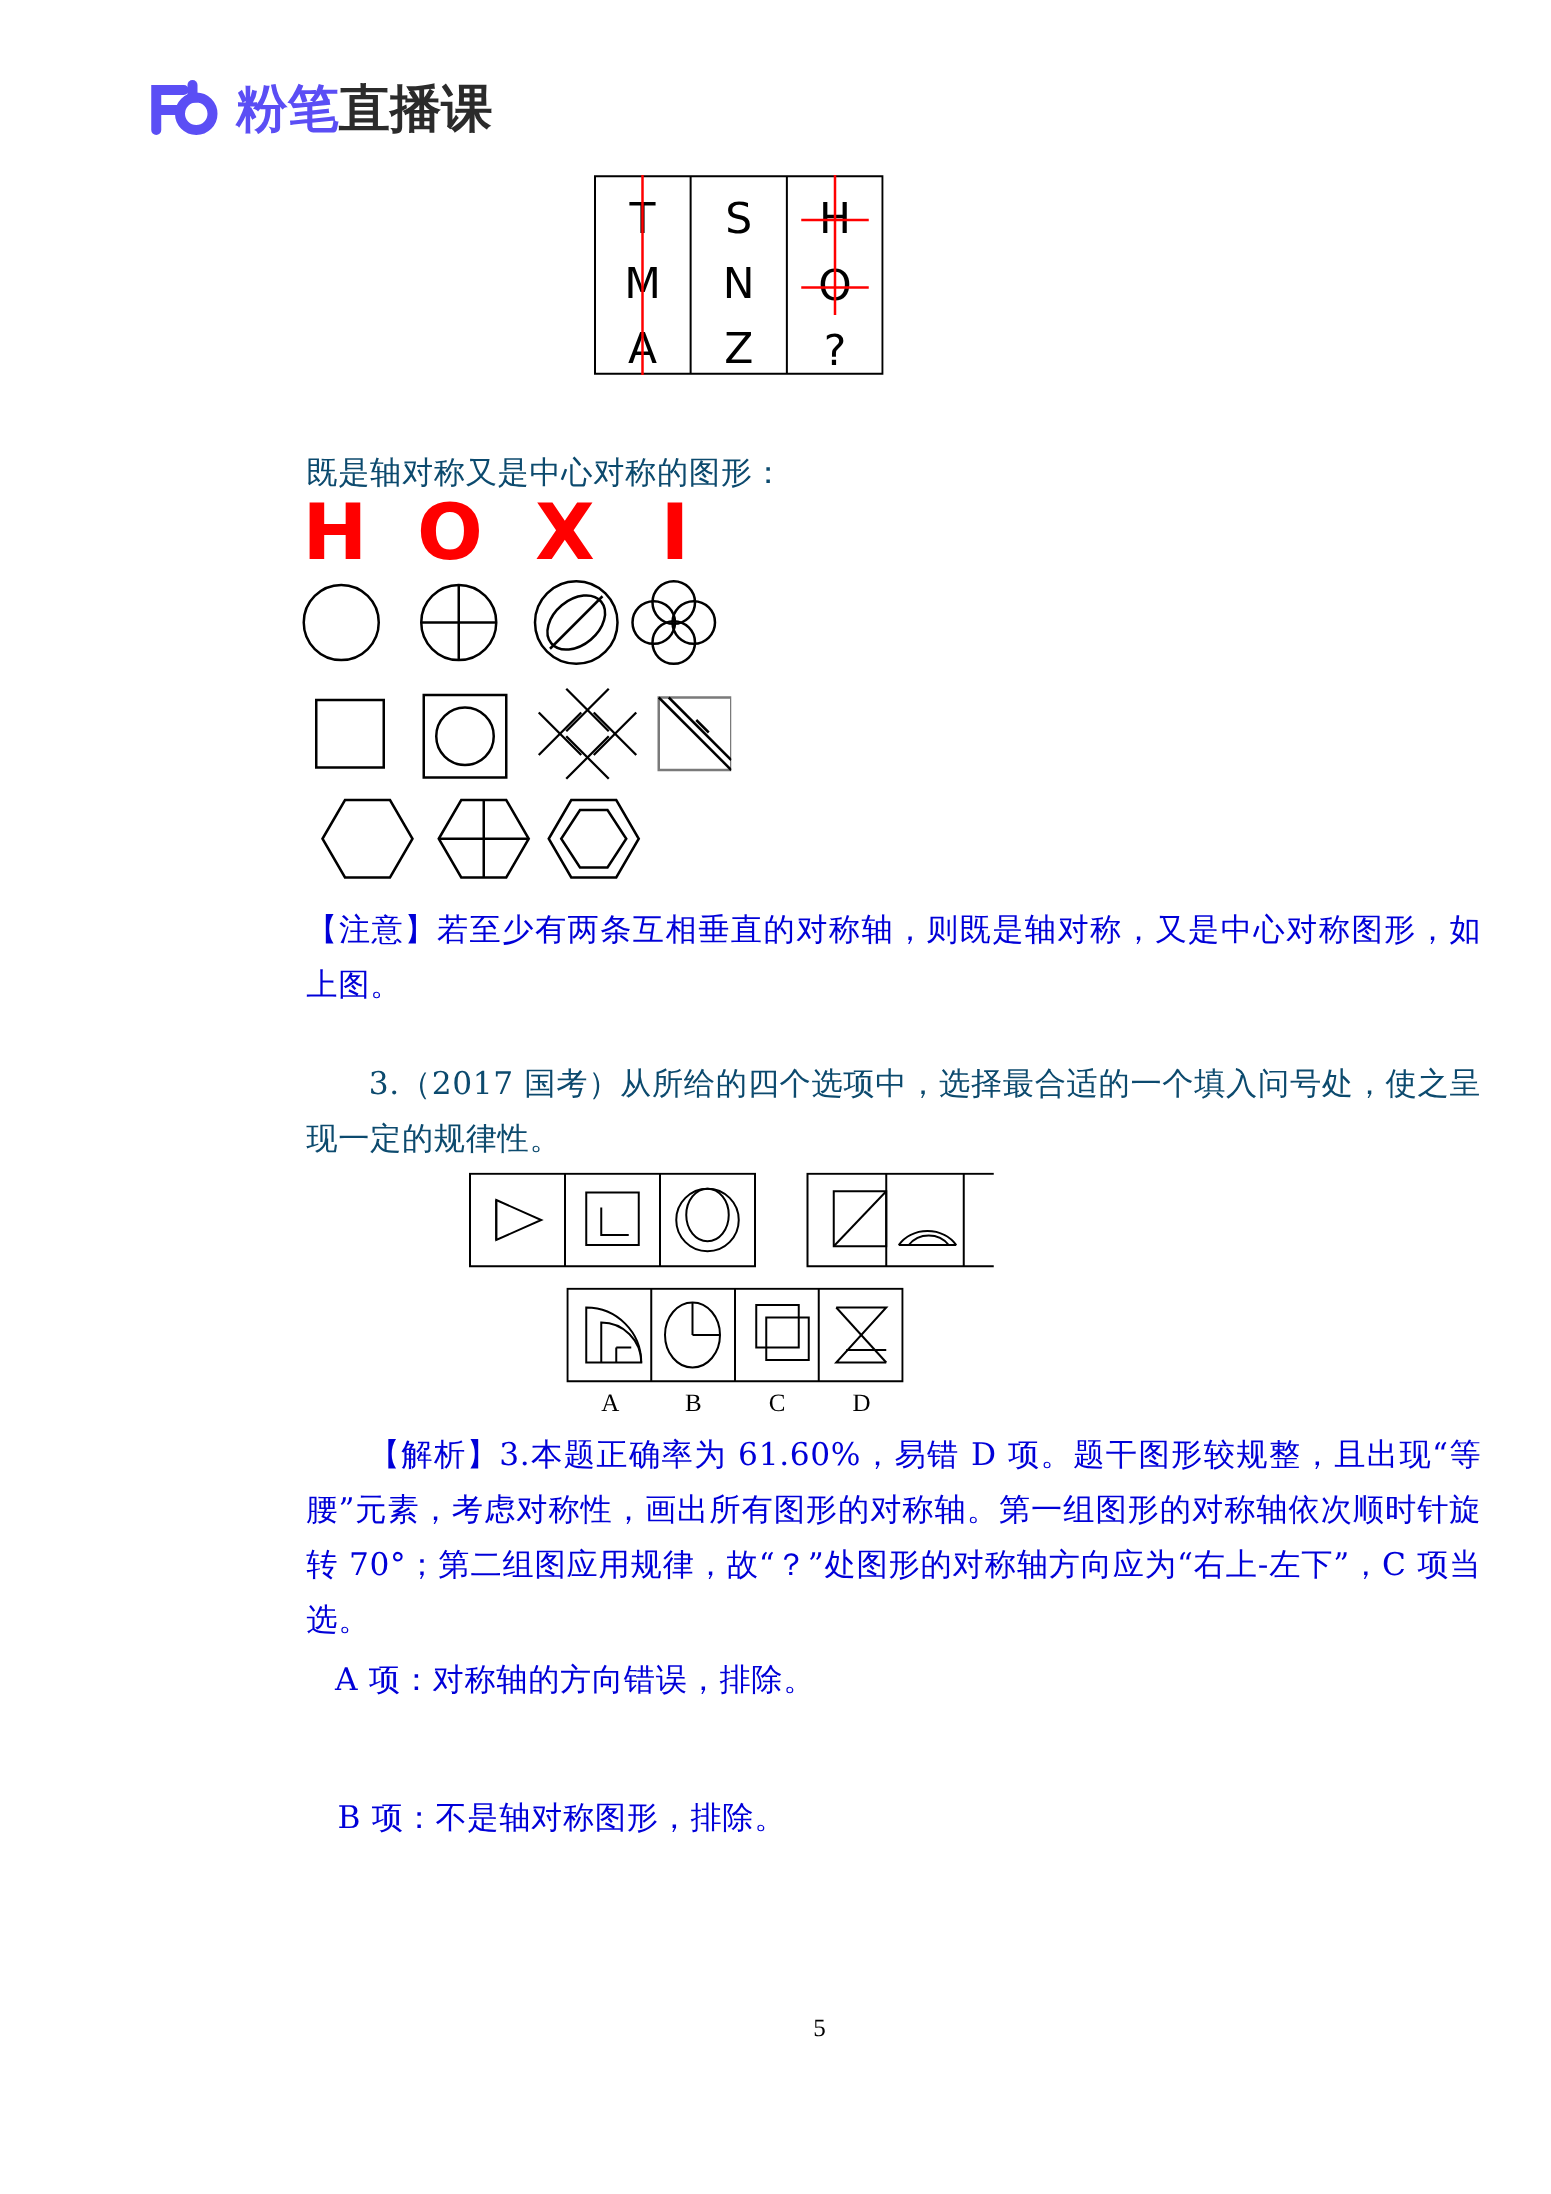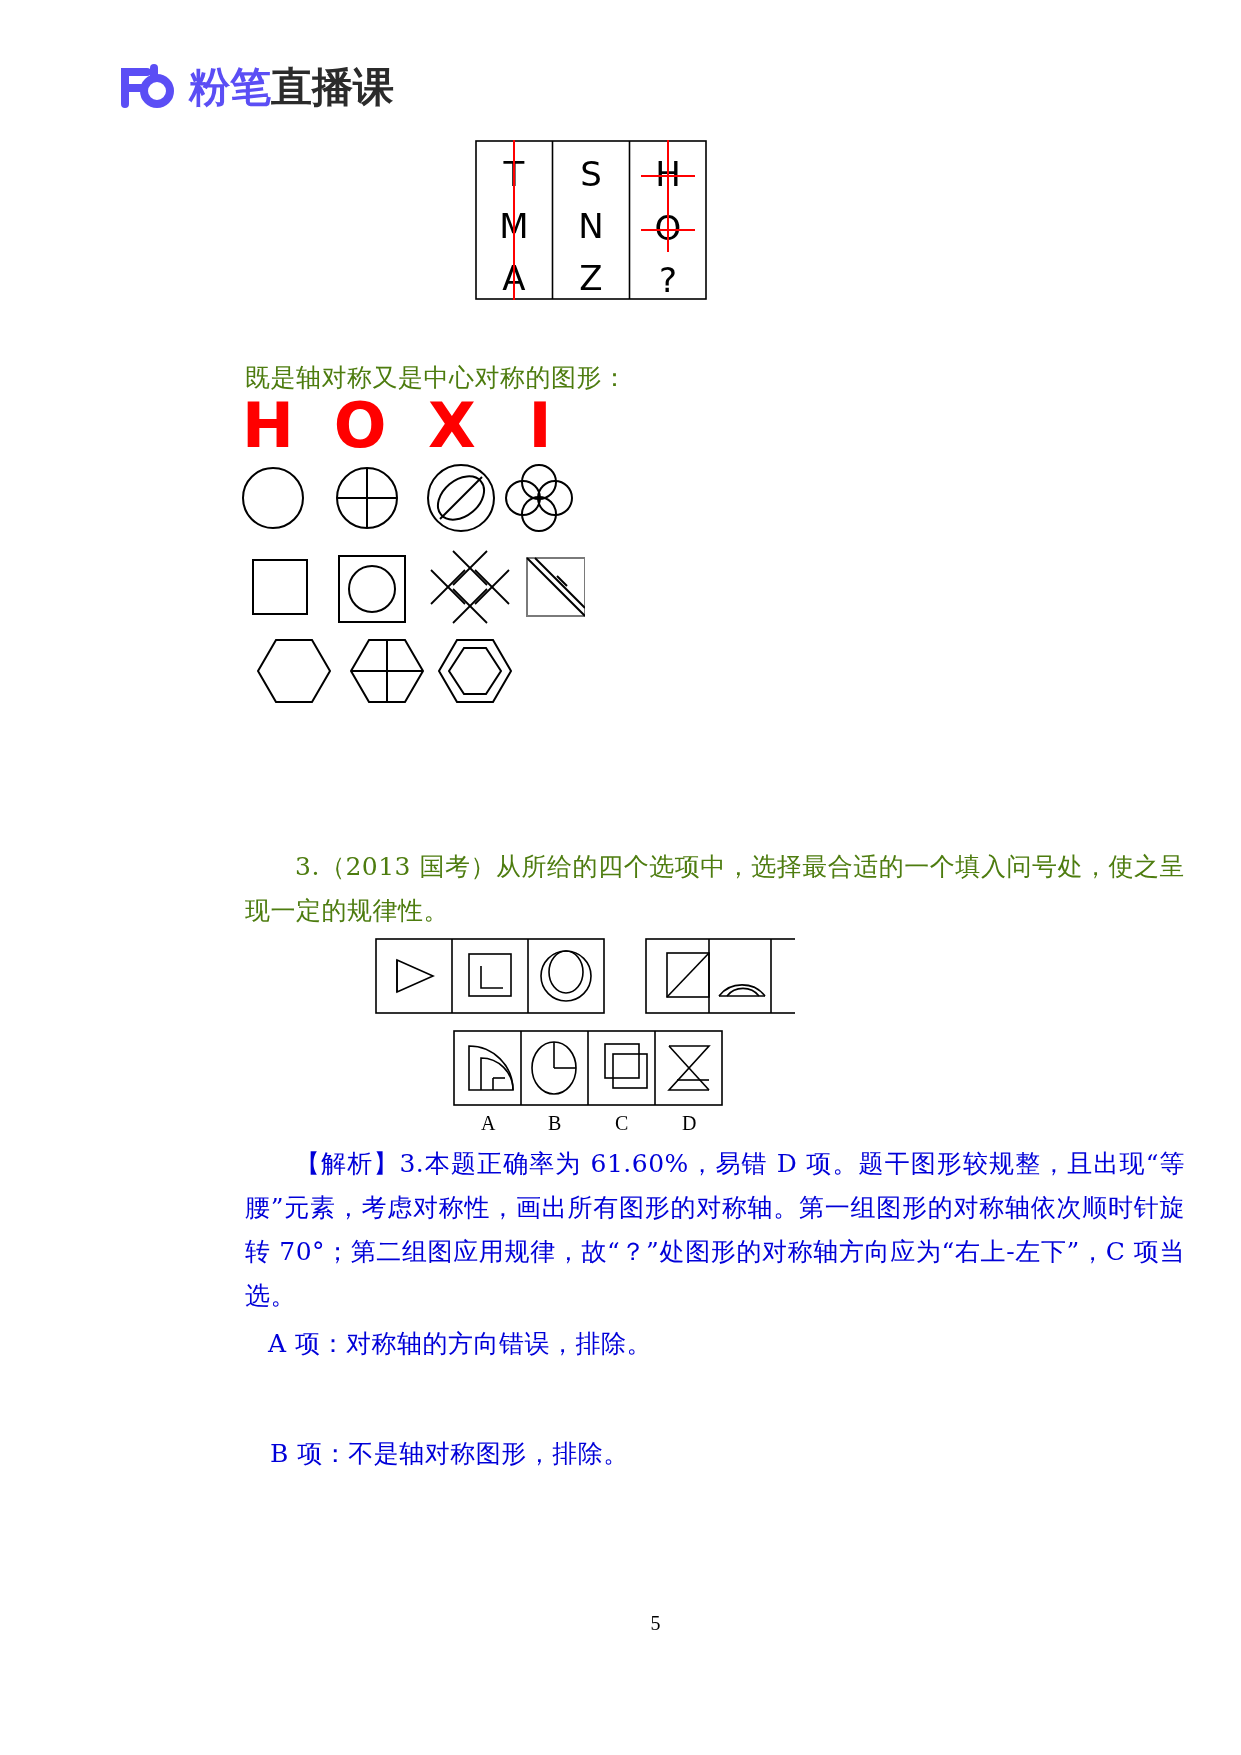--- a/index.html
+++ b/index.html
@@ -26,21 +26,21 @@
   .cn { font-family:"DejaVu Serif","Liberation Serif",serif; }
 
   .body-text {
     position:absolute;
     font-size:25px;
     line-height:44px;
     letter-spacing:0.5px;
     text-align:justify;
   }
   .blue { color:#0000d8; }
-  .black { color:#4d7c0f; }
+  .black { color:#0c4a6e; }
 
   .pagenum {
     position:absolute; left:0; right:0; top:1612px;
     text-align:center; font-size:20px;
     font-family:"Liberation Serif",serif;
   }
 
   
   .opt-labels { position:absolute; font-size:20px;
                 font-family:"Liberation Serif",serif; }
@@ -169,22 +169,23 @@
         <line x1="134" y1="6" x2="134" y2="68"></line>
 
         <g>
           <polygon points="186,37 204,6 240,6 258,37 240,68 204,68"></polygon>
           <polygon points="196,37 211,14 233,14 248,37 233,60 211,60"></polygon>
         </g>
       </g>
     </svg>
   </div>
 
-
-  <div class="body-text black cn" style="left:210px; top:845px; width:940px; text-indent:50px;"><span>3.</span><span>（2013 国考）</span><span>从所给的四个选项中，选择最合适的一个填入问号处，使之呈现一定的规律性。</span></div>
+  <div class="body-text blue cn" style="left:210px; top:722px; width:940px;"><span>【注意】</span><span>若至少有两条互相垂直的对称轴，则既是轴对称，又是中心对称图形，如上图。</span></div>
+
+  <div class="body-text black cn" style="left:210px; top:845px; width:940px; text-indent:50px;"><span>3.</span><span>（2017 国考）</span><span>从所给的四个选项中，选择最合适的一个填入问号处，使之呈现一定的规律性。</span></div>
 
   <div class="figure" style="left:340px; top:938px;">
     <svg width="420" height="78" viewBox="0 0 420 78">
       <g fill="none" stroke="#000" stroke-width="1.6">
 
         <rect x="1" y="1" width="228" height="74"></rect>
         <line x1="77" y1="1" x2="77" y2="75"></line>
         <line x1="153" y1="1" x2="153" y2="75"></line>
 
         <g>

